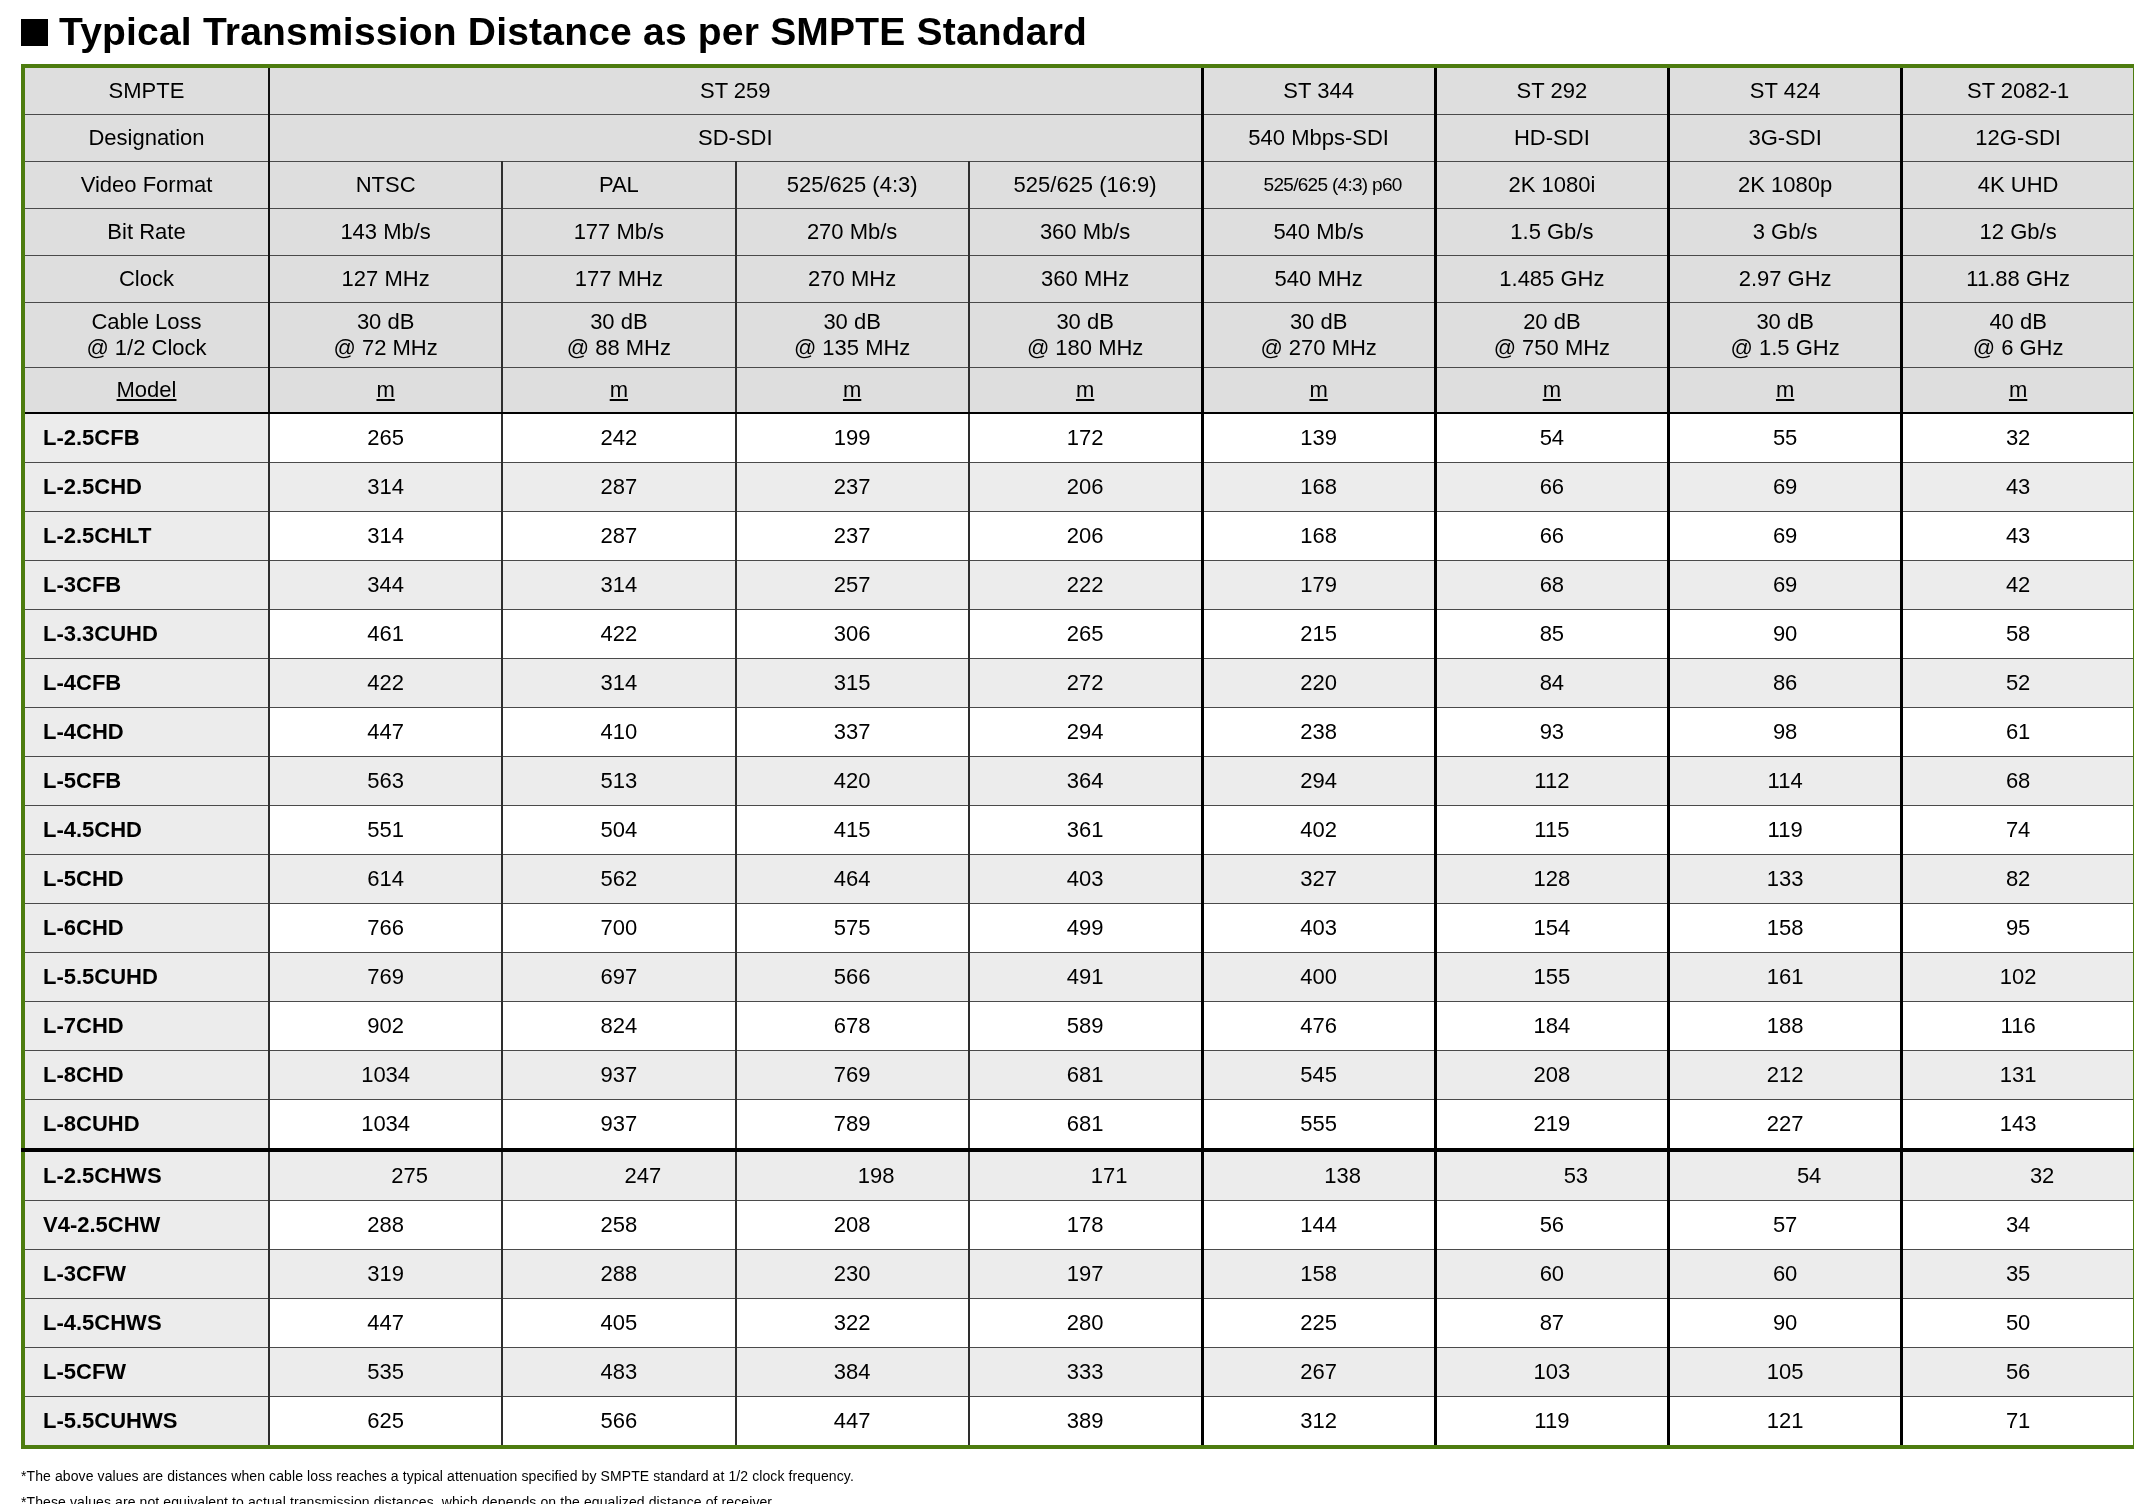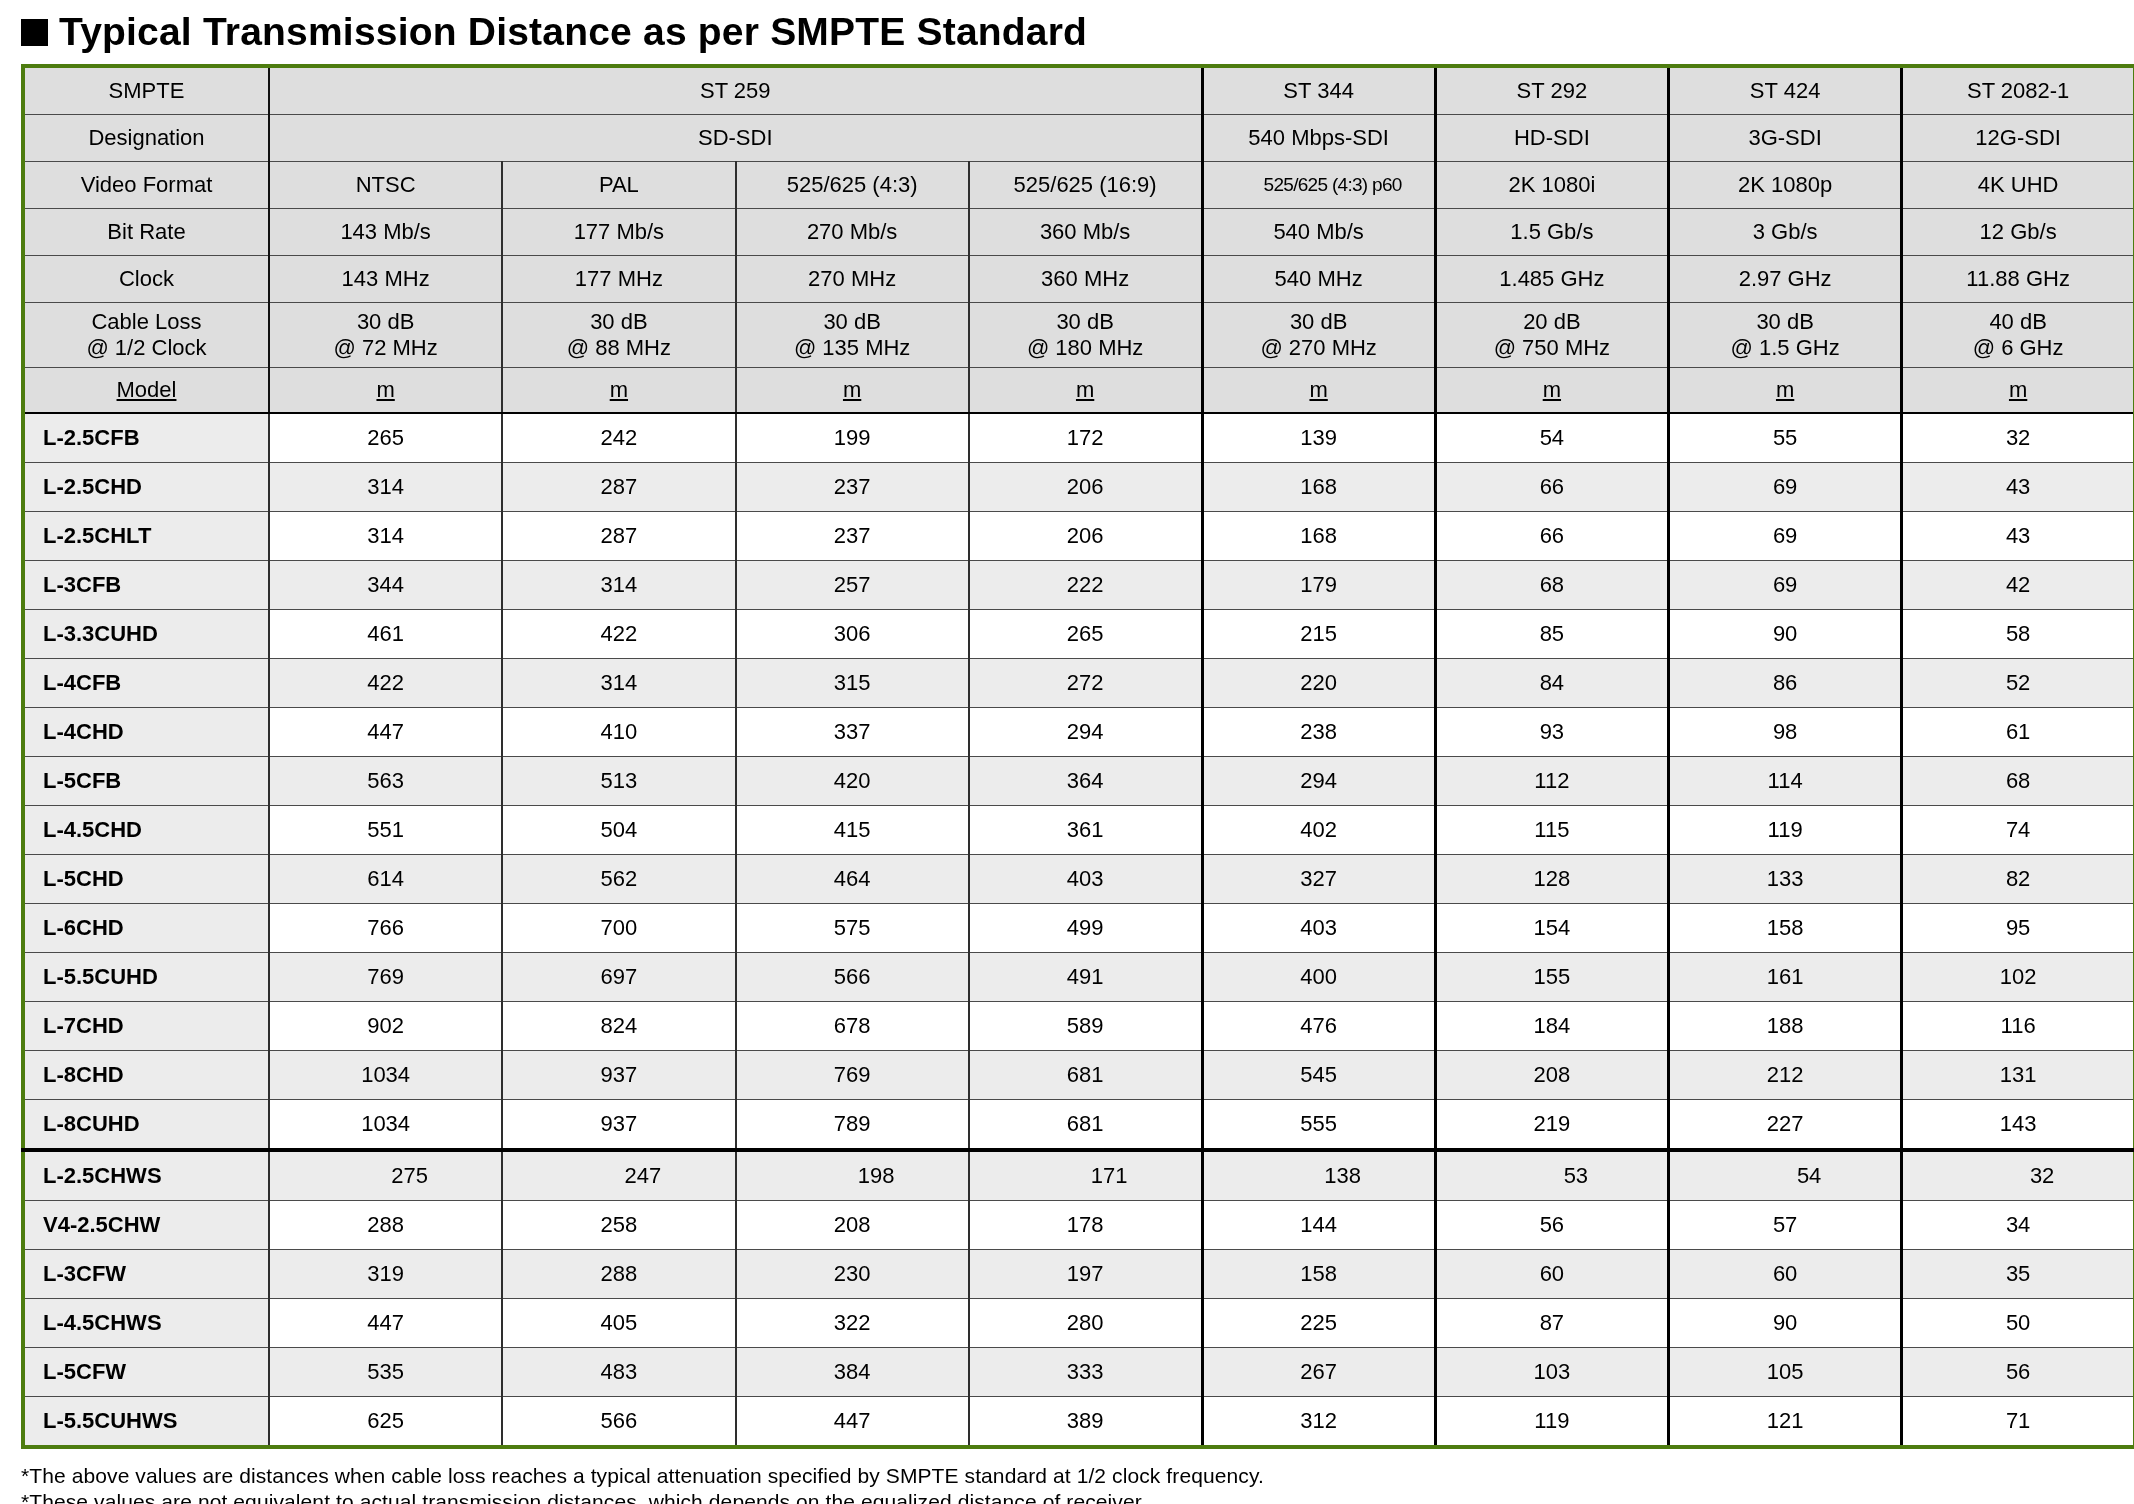--- a/index.html
+++ b/index.html
@@ -32,21 +32,21 @@
   .urow td{background:#dedede;height:44px;border-bottom:2px solid #000;text-decoration:underline;}
   .drow td{height:48px;background:#fff;}
   .drow.alt td{background:#ececec;}
   .drow td.mod{background:#ececec;font-weight:bold;text-align:left;padding-left:18px;margin-top:20px;}
   .gstart td{border-top:4px solid #000;padding-left:48px;}
   .lab{border-right:2px solid #111;}
   .gb{border-left:3px solid #000;}
   .pre{white-space:pre-line;line-height:1.18;}
   .condensed{font-size:19px;letter-spacing:-0.7px;padding-left:28px;}
   .notes{margin-top:14px;}
-  .note{font-size:21px;line-height:26px;letter-spacing:0.1px;}
+  .note{font-size:14px;line-height:26px;letter-spacing:0.1px;}
 </style>
 </head>
 <body>
 
 <div class="page">
 
   <h1 class="title">
     <span class="sq"></span>
     <span>Typical Transmission Distance as per SMPTE Standard</span>
   </h1>
@@ -97,21 +97,21 @@
           <td>177 Mb/s</td>
           <td>270 Mb/s</td>
           <td>360 Mb/s</td>
           <td class="gb">540 Mb/s</td>
           <td class="gb">1.5 Gb/s</td>
           <td class="gb">3 Gb/s</td>
           <td class="gb">12 Gb/s</td>
         </tr>
         <tr class="hrow">
           <td class="lab">Clock</td>
-          <td>143 MHz</td>
+          <td>127 MHz</td>
           <td>177 MHz</td>
           <td>270 MHz</td>
           <td>360 MHz</td>
           <td class="gb">540 MHz</td>
           <td class="gb">1.485 GHz</td>
           <td class="gb">2.97 GHz</td>
           <td class="gb">11.88 GHz</td>
         </tr>
         <tr class="hrow loss">
           <td class="lab pre">Cable Loss

